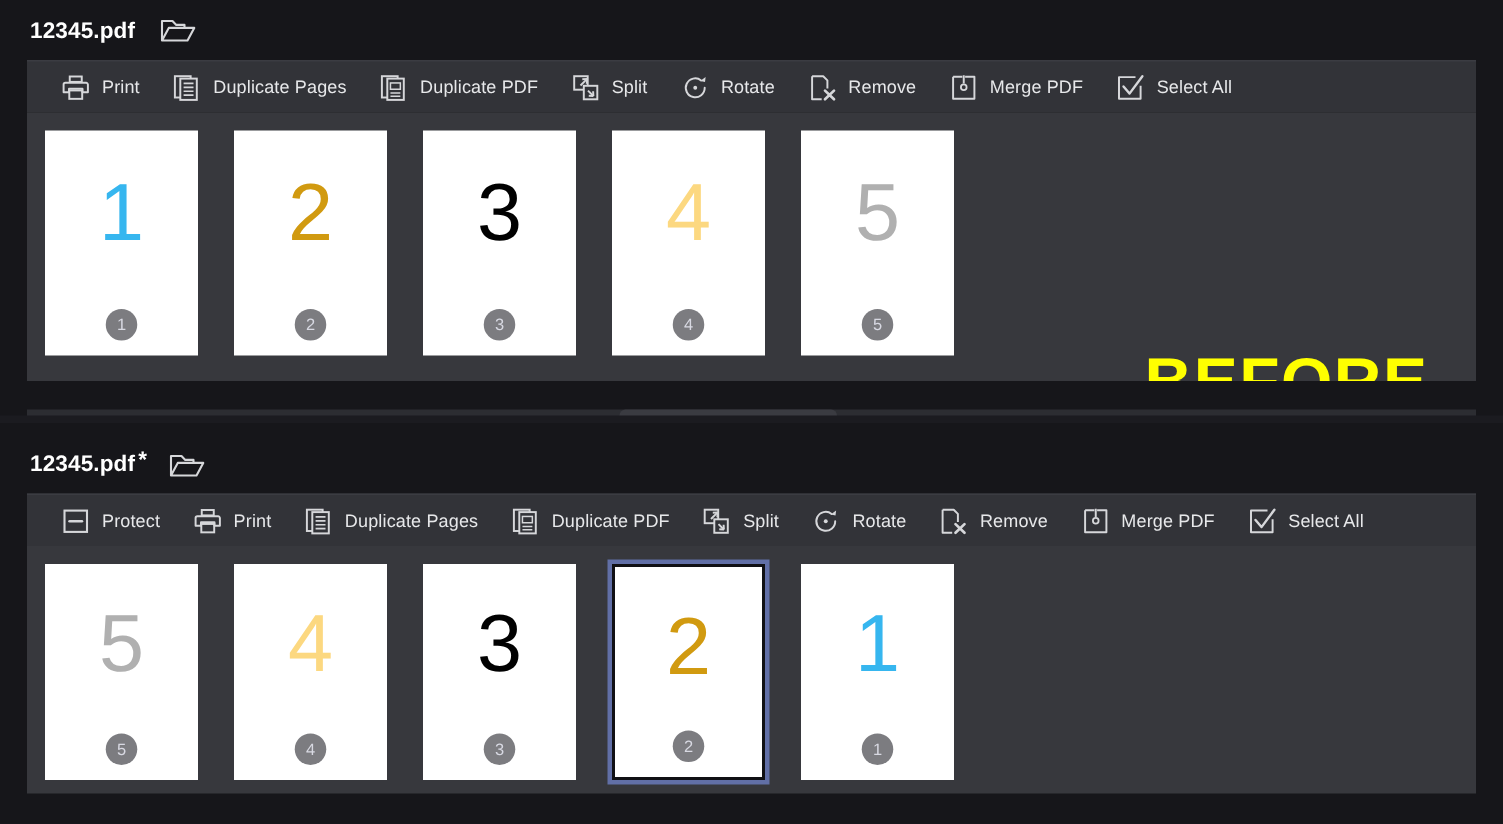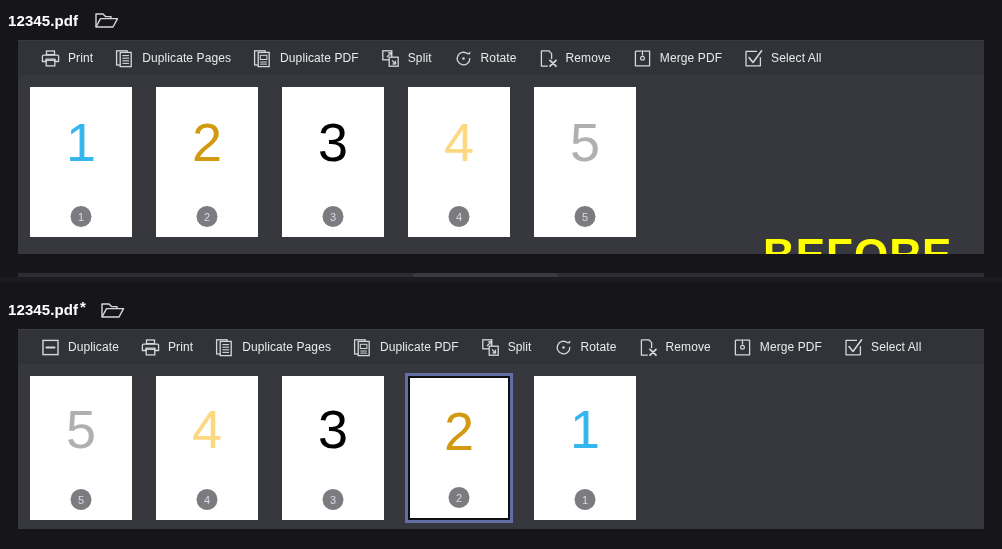--- a/index.html
+++ b/index.html
@@ -29,21 +29,21 @@
   .panel-top    { top: 0;   height: 282px; }
   .panel-bottom { top: 282px; height: 267px; }
 
   
   .titlebar {
     position: relative;
     height: 40px;
     background: #16161a;
     display: flex;
     align-items: center;
-    padding-left: 8px;
+    padding-left: 20px;
   }
   .panel-bottom .titlebar { height: 47px; padding-top: 8px; }
 
   .file-name {
     color: #ffffff;
     font-size: 15px;
     font-weight: bold;
     letter-spacing: 0.1px;
     white-space: nowrap;
   }
@@ -354,21 +354,21 @@
     </div>
 
     <div class="toolbar">
       <div class="tool-item">
         <span class="tool-icon">
           <svg width="19" height="19" viewBox="0 0 19 19">
             <rect x="2" y="2.4" width="15" height="14.2" fill="none" stroke="#d6d7da" stroke-width="1.4"></rect>
             <line x1="5.4" y1="9.5" x2="13.6" y2="9.5" stroke="#d6d7da" stroke-width="1.8" stroke-linecap="round"></line>
           </svg>
         </span>
-        <span class="tool-label">Duplicate</span>
+        <span class="tool-label">Protect</span>
       </div>
 
       <div class="tool-item">
         <span class="tool-icon">
           <svg width="19" height="19" viewBox="0 0 19 19">
             <rect x="5.5" y="2" width="8" height="3.6" fill="none" stroke="#d6d7da" stroke-width="1.3"></rect>
             <path d="M2.6 6.2 h13.8 a1.2 1.2 0 0 1 1.2 1.2 v5.1 h-3.6 v-2.4 h-9 v2.4 h-3.6 v-5.1 a1.2 1.2 0 0 1 1.2 -1.2 z" fill="none" stroke="#d6d7da" stroke-width="1.3" stroke-linejoin="round"></path>
             <rect x="5.2" y="11.3" width="8.6" height="5.6" fill="none" stroke="#d6d7da" stroke-width="1.3"></rect>
           </svg>
         </span>

